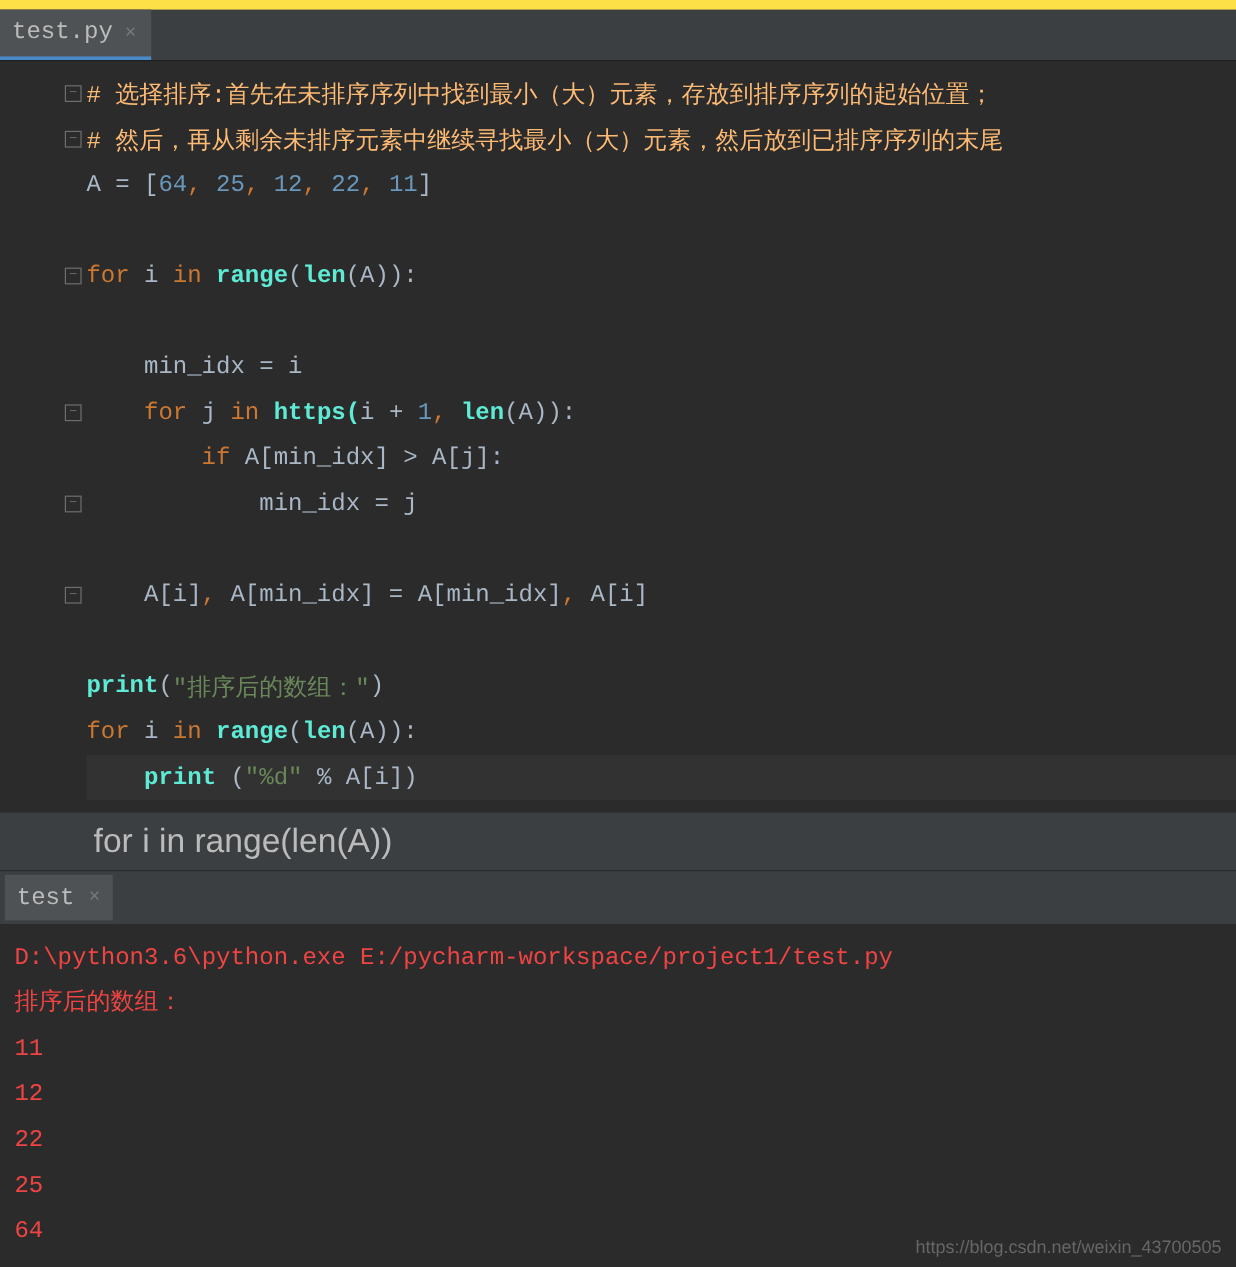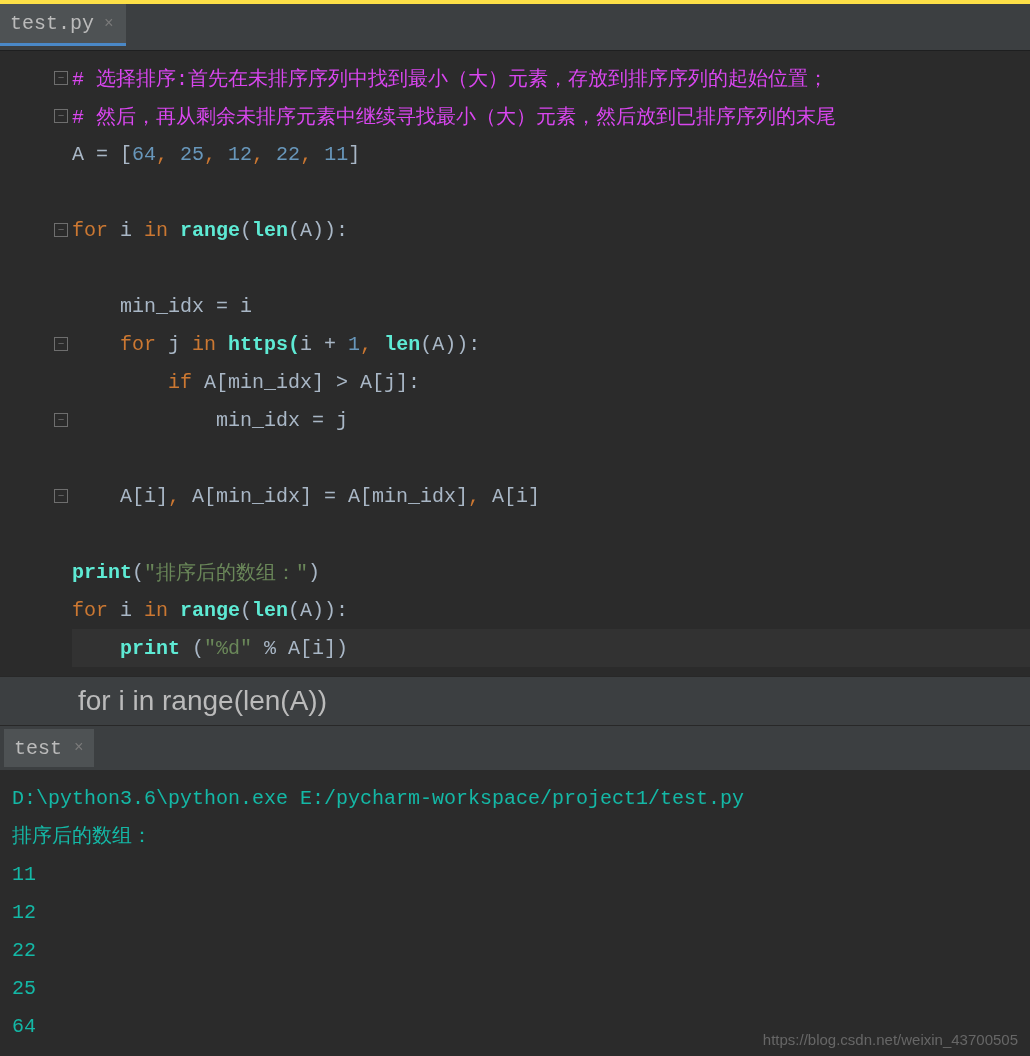--- a/index.html
+++ b/index.html
@@ -2,21 +2,21 @@
 <html><head>
 <meta charset="utf-8">
 <style>
 * { margin:0; padding:0; box-sizing:border-box; }
 body {
   background:#2b2b2b; color:#a9b7c6;
   font-family:"Consolas","Monaco","Courier New",monospace;
   font-size:20px; width:1030px; height:1056px; overflow:hidden;
   display:flex; flex-direction:column;
 }
-.tab-bar { background:#3c3f41; height:50px; display:flex; align-items:flex-start; border-top:4px solid #fde047;}
+.tab-bar { background:#3c3f41; height:50px; display:flex; align-items:flex-start; border-top:8px solid #fde047;}
 .tab {
   background:#4e5254; color:#bbbbbb; padding:6px 12px 6px 10px;
   display:flex; align-items:center; gap:10px; height:42px;
   border-bottom:3px solid #4a88c7; position:relative;
 }
 .tab .close { color:#7a7a7a; font-size:16px; cursor:pointer;}
 .editor {
   flex:1; background:#2b2b2b; display:flex; overflow:hidden;
   border-top:1px solid #1e1f20;
 }
@@ -30,33 +30,33 @@
   display:inline-flex; align-items:center; justify-content:center;
   color:#6e6e6e; font-size:11px; line-height:1; background:#2b2b2b;
 }
 .code { flex:1; padding:8px 0 0 0; }
 .cline { height:38px; display:flex; align-items:center; white-space:pre; font-size:20px; }
 .cline.current { background:#323232; }
 .kw { color:#cc7832; }
 .bi { color:#5eead4;font-weight:bold; }
 .num { color:#6897bb; }
 .str { color:#6a8759; }
-.cmt { color:#d946ef; }
+.cmt { color:#fdba74; }
 .p { color:#a9b7c6; }
 .context-bar {
   background:#3c3f41; color:#bbbbbb; padding:8px 0 8px 78px;
   font-family:"Segoe UI","Microsoft YaHei",sans-serif; font-size:28px;
   border-top:1px solid #282828; border-bottom:1px solid #282828;
 }
 .run-panel { background:#2b2b2b; flex-shrink:0;}
 .run-tab-bar { background:#3c3f41; height:44px; display:flex; align-items:center; padding-left:4px;}
 .run-tab { color:#bbbbbb; display:flex; align-items:center; gap:12px; padding:6px 10px; background:#4e5254; height:38px;}
 .run-tab .close { color:#7a7a7a; font-size:16px; cursor:pointer;}
 .console {
-  background:#2b2b2b; color:#14b8a6; padding:10px 12px; font-size:20px;
+  background:#2b2b2b; color:#ef4444; padding:10px 12px; font-size:20px;
   line-height:38px; white-space:pre;
 }
 .watermark {
   position:absolute; right:12px; bottom:8px; color:#9a9a9a88;
   font-family:"Segoe UI",sans-serif; font-size:15px;
 }
 </style>
 </head>
 <body>
 

